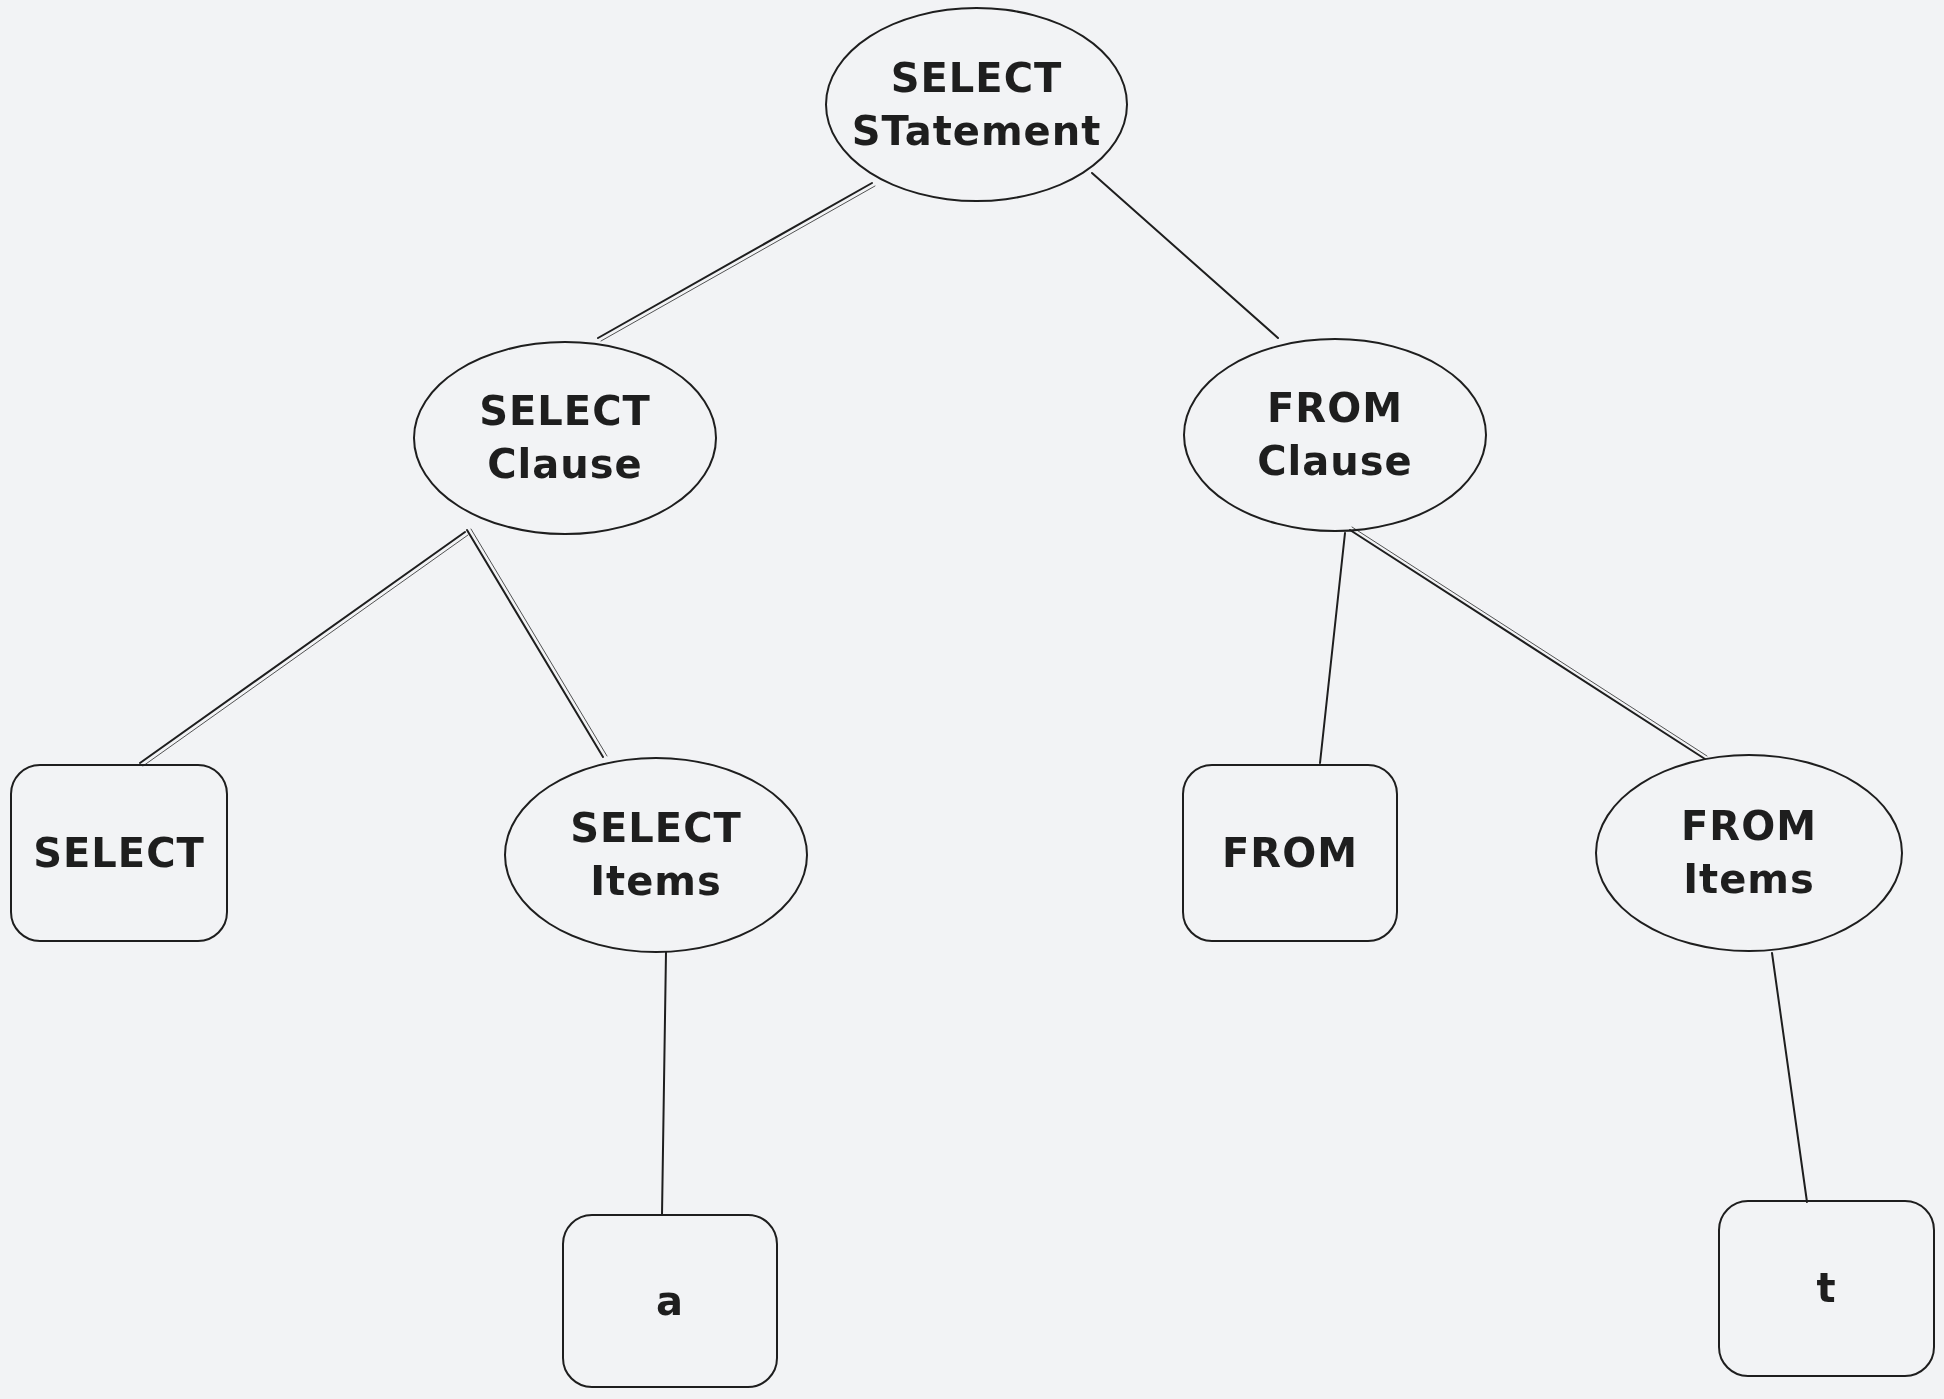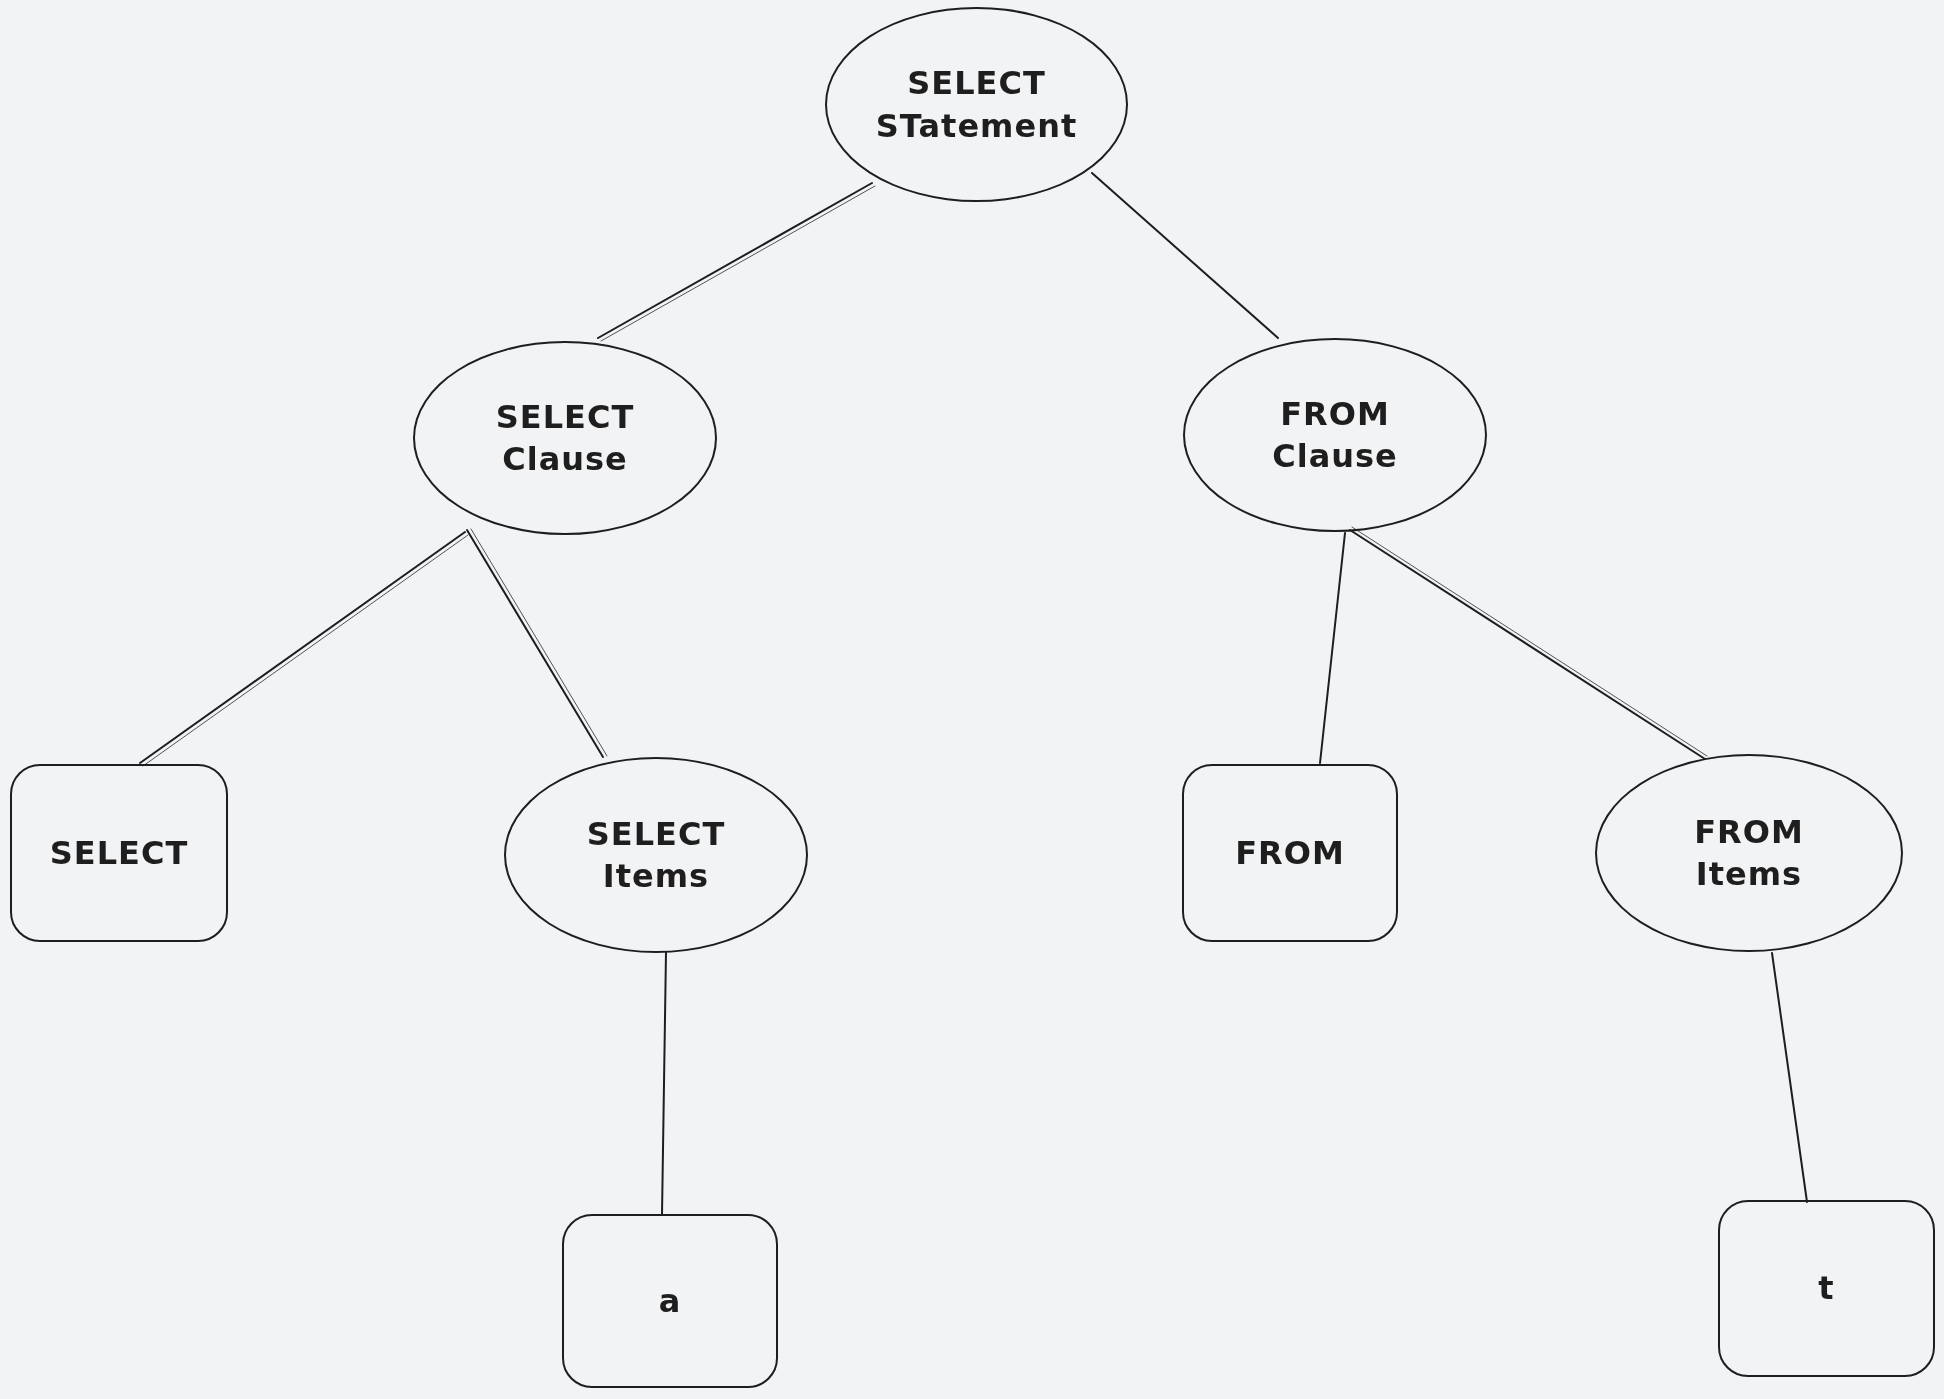--- a/index.html
+++ b/index.html
@@ -36,21 +36,21 @@
     opacity: 0.75;
   }
   .node {
     position: absolute;
     box-sizing: border-box;
     display: flex;
     align-items: center;
     justify-content: center;
     text-align: center;
     color: #1e1e1e;
-    font-size: 32px;
+    font-size: 40px;
     font-weight: 600;
     letter-spacing: 1px;
     line-height: 1.32;
     white-space: pre-line;
     background: transparent;
   }
   .ellipse {
     border: 2.5px solid #1e1e1e;
     border-radius: 50%;
   }

